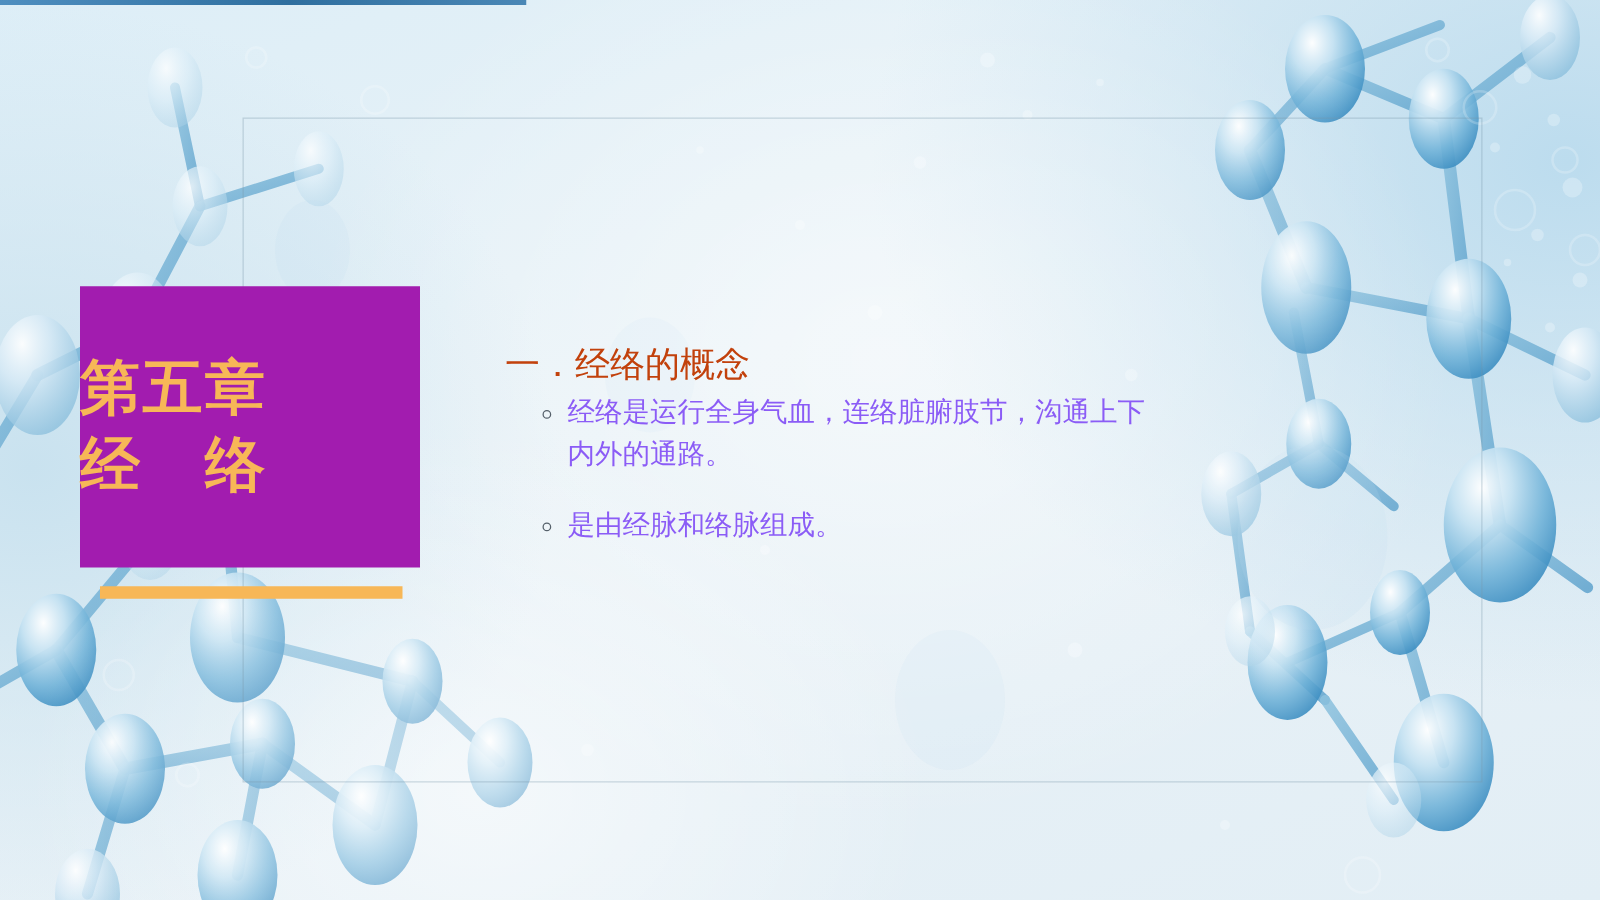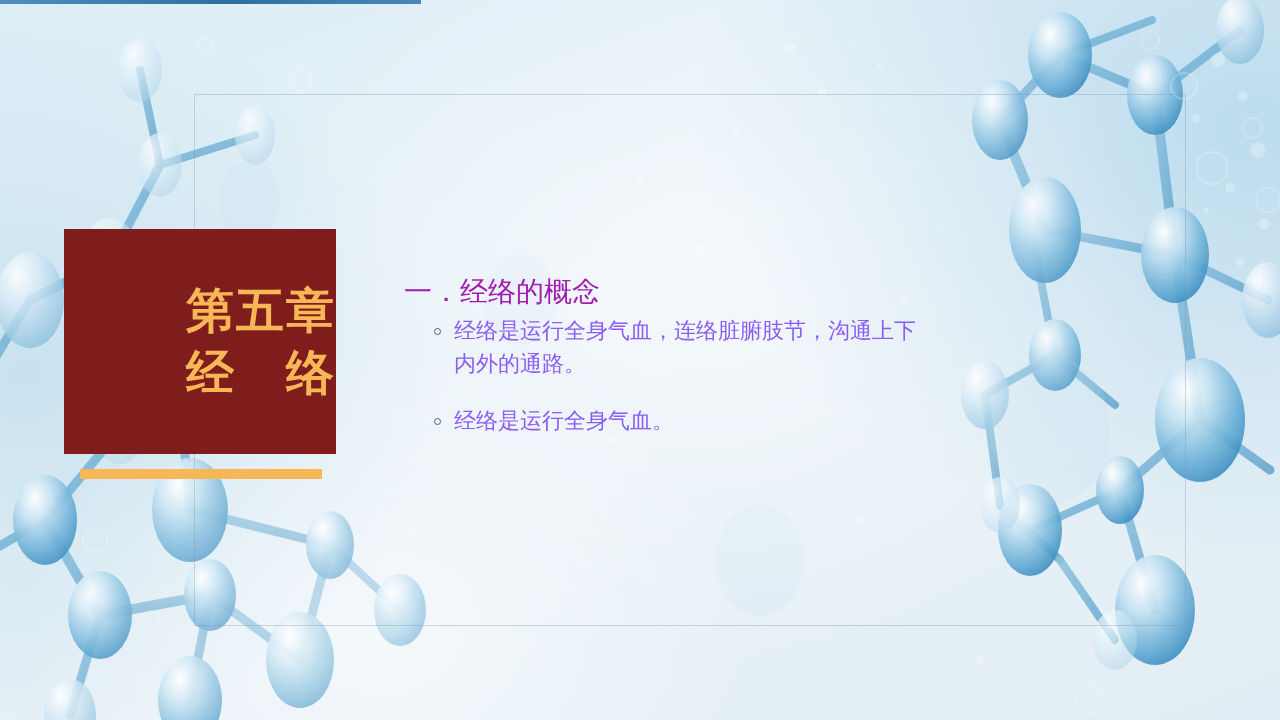--- a/index.html
+++ b/index.html
@@ -66,27 +66,26 @@
     box-sizing: border-box;
   }
 
   
   .title-card {
     position: absolute;
     left: 64px;
     top: 229px;
     width: 272px;
     height: 225px;
-    background: #7f1d1d;
+    background: #a21caf;
     display: flex;
     flex-direction: column;
-    align-items: flex-end;
+    align-items: flex-start;
     justify-content: center;
     box-sizing: border-box;
-    padding-left: 12px;
   }
   .title-line {
     color: #f7b757;
     font-weight: 700;
     font-size: 48px;
     line-height: 1.28;
     letter-spacing: 2px;
     white-space: pre;
   }
   .title-line.secondary {
@@ -106,21 +105,21 @@
   .content {
     position: absolute;
     left: 404px;
     top: 272px;
     width: 600px;
   }
   .section { margin-bottom: 4px; }
   .section + .section { margin-top: 24px; }
 
   .section-heading {
-    color: #a21caf;
+    color: #c2410c;
     font-size: 28px;
     line-height: 1.42;
     font-weight: 400;
     white-space: pre;
   }
 
   .bullet-list {
     list-style: none;
     margin: 2px 0 0 0;
     padding: 0 0 0 28px;
@@ -319,19 +318,19 @@
 
     <div class="section">
       <div class="section-heading">一．经络的概念</div>
       <ul class="bullet-list">
         <li class="bullet-item">经络是运行全身气血，连络脏腑肢节，沟通上下内外的通路。</li>
       </ul>
     </div>
 
     <div class="section">
       <ul class="bullet-list">
-        <li class="bullet-item">经络是运行全身气血。</li>
+        <li class="bullet-item">是由经脉和络脉组成。</li>
       </ul>
     </div>
 
   </div>
 
 </div>
 
 </body></html>

